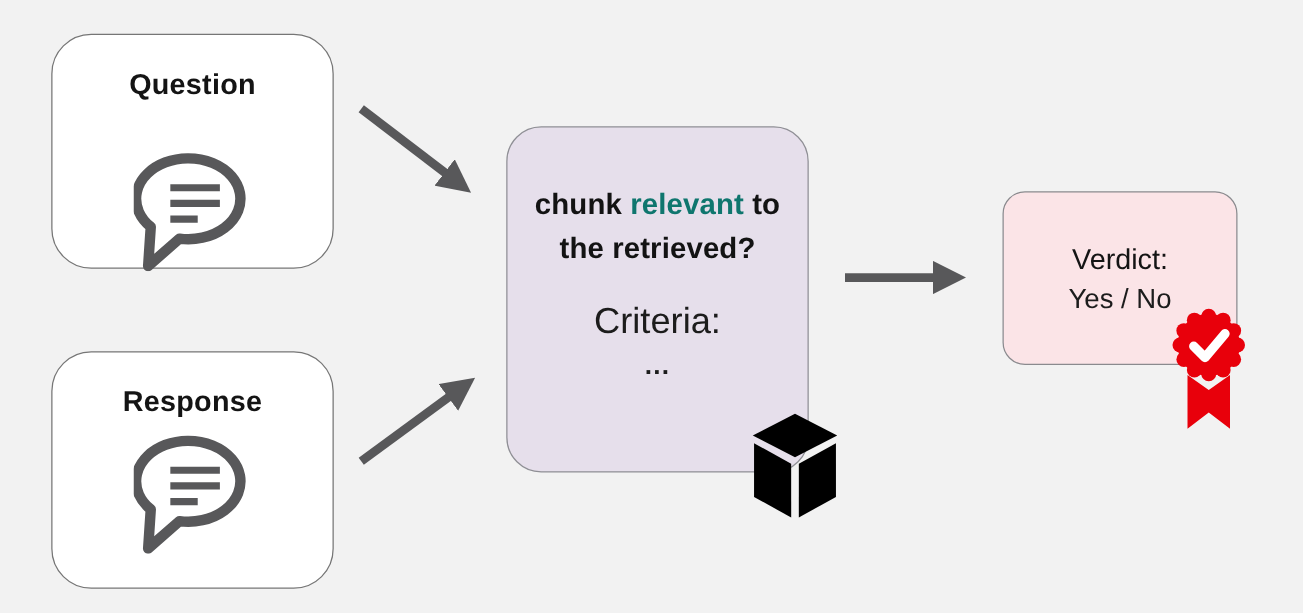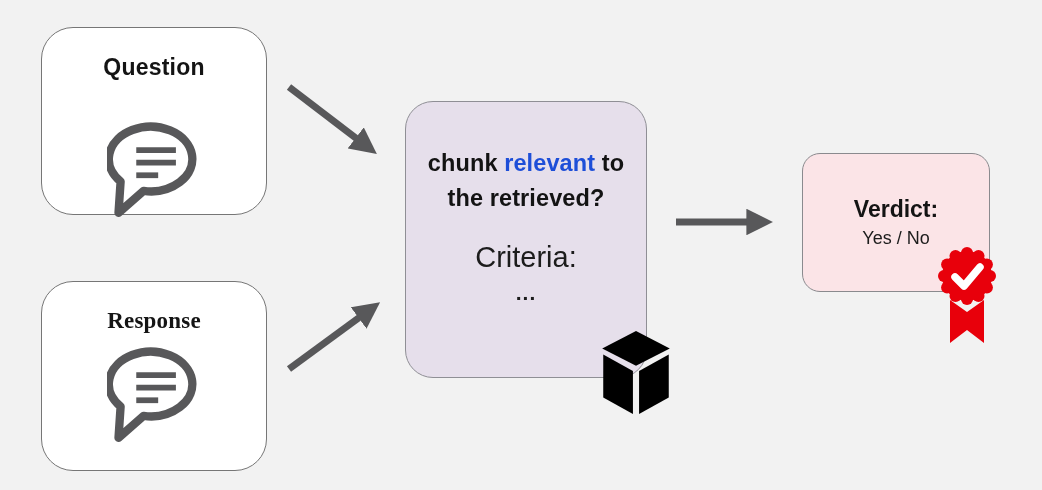--- a/index.html
+++ b/index.html
@@ -23,21 +23,21 @@
     align-items: center;
   }
   .node-io {
     width: 226px;
     background: #ffffff;
     border: 1.5px solid #767676;
     border-radius: 32px;
     padding-top: 26px;
   }
   .node-question { left: 41px; top: 27px; height: 188px; gap: 28px; }
-  .node-response { left: 41px; top: 281px; height: 190px; font-family: Liberation Serif, serif; }
+  .node-response { left: 41px; top: 281px; height: 190px; }
   .io-label {
     font-size: 23px;
     font-weight: bold;
     color: #141414;
     letter-spacing: 0.2px;
   }
   .bubble-icon { margin-top: 12px; }
 
   .node-judge {
     left: 405px; top: 101px;
@@ -48,21 +48,21 @@
     padding-top: 44px;
     text-align: center;
   }
   .judge-title {
     font-size: 23.5px;
     font-weight: bold;
     line-height: 35px;
     color: #131313;
     letter-spacing: 0.1px;
   }
-  .judge-title .hl { color: #1d4ed8; }
+  .judge-title .hl { color: #0f766e; }
   .judge-criteria {
     margin-top: 25px;
     font-size: 29px;
     color: #1c1c1c;
   }
   .judge-dots {
     margin-top: 7px;
     font-size: 21px;
     font-weight: bold;
     color: #1c1c1c;
@@ -72,26 +72,26 @@
   .node-verdict {
     left: 802px; top: 153px;
     width: 188px; height: 139px;
     background: #fbe4e7;
     border: 1.3px solid #8a8a8e;
     border-radius: 18px;
     justify-content: center;
   }
   .verdict-title {
     font-size: 23px;
-    font-weight: bold;
+    font-weight: normal;
     color: #141414;
   }
   .verdict-value {
     margin-top: 5px;
-    font-size: 18px;
+    font-size: 22px;
     color: #1c1c1c;
   }
 
   .edges-layer {
     position: absolute;
     left: 0; top: 0;
     width: 1042px; height: 490px;
     pointer-events: none;
   }
   .cube-icon {

